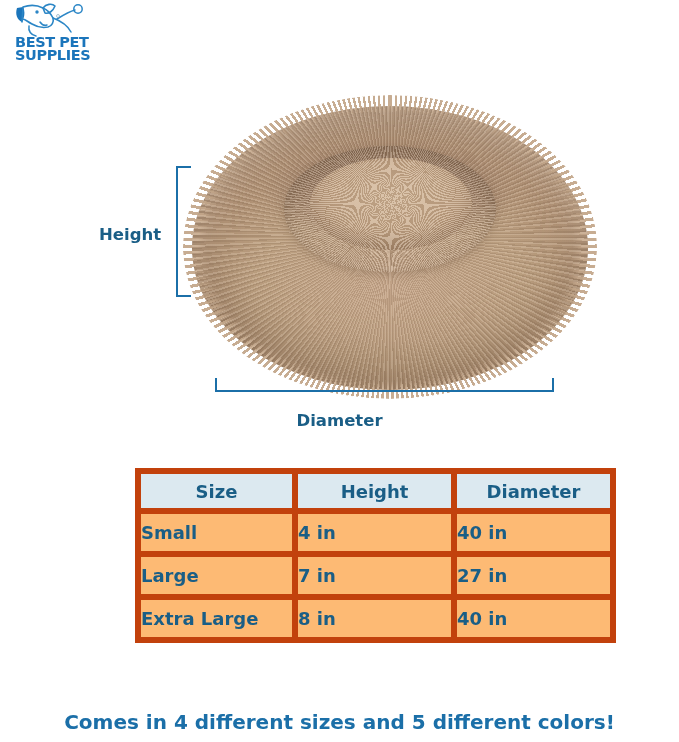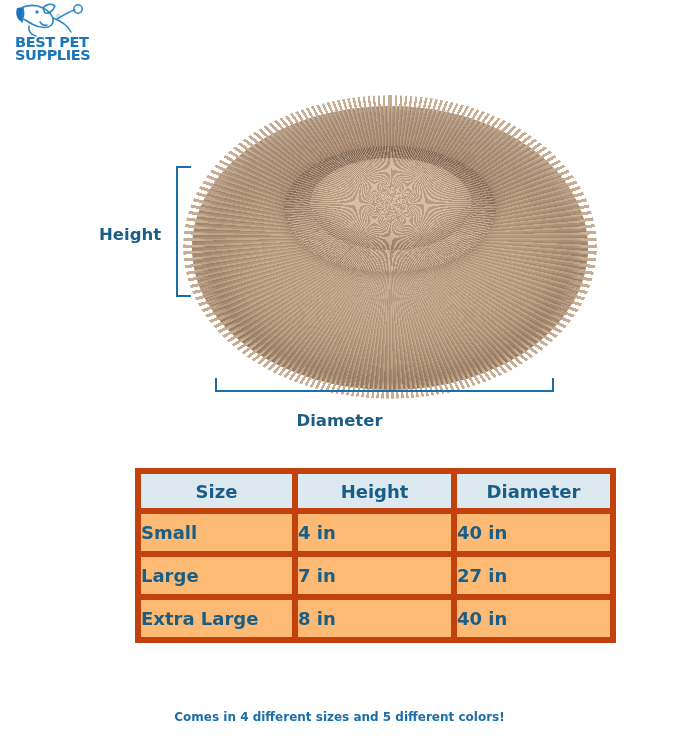--- a/index.html
+++ b/index.html
@@ -227,21 +227,21 @@
   }
 
   
   #bottom-banner {
     position: absolute;
     left: 0;
     top: 710px;
     width: 679px;
     text-align: center;
     color: #1b6fa8;
-    font-size: 12px;
+    font-size: 20px;
     font-weight: bold;
     font-family: "DejaVu Sans", sans-serif;
     white-space: nowrap;
   }
 </style>
 </head>
 <body>
 
 <div id="brand-logo">
   <div class="logo-mark">

